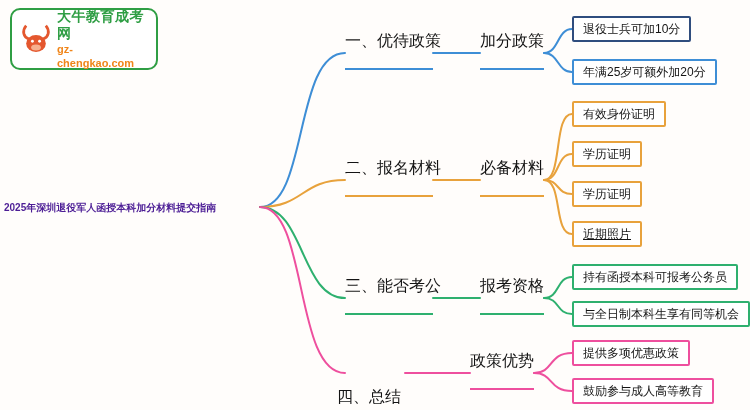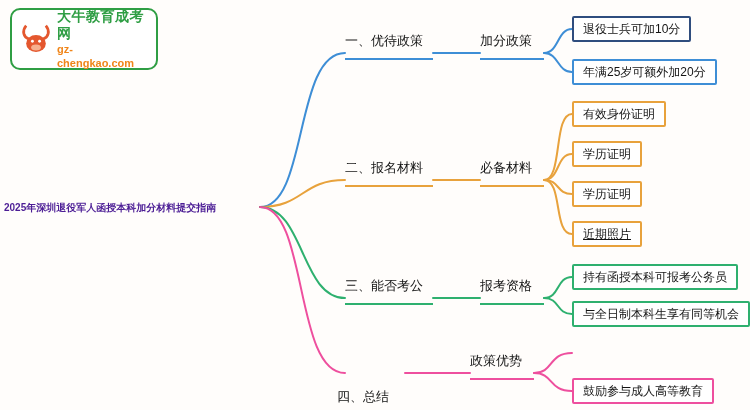--- a/index.html
+++ b/index.html
@@ -17,22 +17,22 @@
   }
   .logo-title{font-size:14px;font-weight:bold;line-height:17px;letter-spacing:.5px;}
   .logo-url{font-size:11px;font-weight:bold;line-height:14px;}
 
   .main-topic{
     position:absolute;left:4px;top:200px;font-size:10px;font-weight:600;
     white-space:nowrap;line-height:15px;color:#4c1d95;
   }
 
   .node{
-    position:absolute;font-size:13px;line-height:18px;white-space:nowrap;
-    padding-bottom:8px;border-bottom:2px solid #999;box-sizing:border-box;color:#141414;
+    position:absolute;font-size:16px;line-height:18px;white-space:nowrap;
+    padding-bottom:18px;border-bottom:2px solid #999;box-sizing:border-box;color:#141414;
   }
 
   .leaf{
     position:absolute;left:572px;transform:translateY(-50%);
     background:#fff;border:2px solid #999;border-radius:2px;
     padding:3px 9px;font-size:12px;line-height:16px;white-space:nowrap;color:#141414;
   }
 </style>
 </head>
 <body>
@@ -95,15 +95,16 @@
   <div class="leaf" style="top: 194px; border-color: rgb(232, 162, 60);">学历证明</div>
   <div class="leaf" style="top: 234px; border-color: rgb(232, 162, 60); text-decoration: underline;">近期照片</div>
 
   <div class="node" style="left: 345px; top: 277px; width: 88px; border-bottom-color: rgb(46, 176, 111);">三、能否考公</div>
   <div class="node" style="left: 480px; top: 277px; width: 64px; border-bottom-color: rgb(46, 176, 111);">报考资格</div>
   <div class="leaf" style="top: 277px; border-color: rgb(46, 176, 111);">持有函授本科可报考公务员</div>
   <div class="leaf" style="top: 314px; border-color: rgb(46, 176, 111);">与全日制本科生享有同等机会</div>
 
   <div class="node" style="left: 337px; top: 352px; width: 60px; border-bottom-color: rgb(238, 79, 158); margin-top: 36px;">四、总结</div>
   <div class="node" style="left: 470px; top: 352px; width: 64px; border-bottom-color: rgb(238, 79, 158);">政策优势</div>
+  <div class="leaf" style="top: 353px; border-color: rgb(238, 79, 158);">提供多项优惠政策</div>
   <div class="leaf" style="top: 391px; border-color: rgb(238, 79, 158);">鼓励参与成人高等教育</div>
 
 </div>
 
 </body></html>

